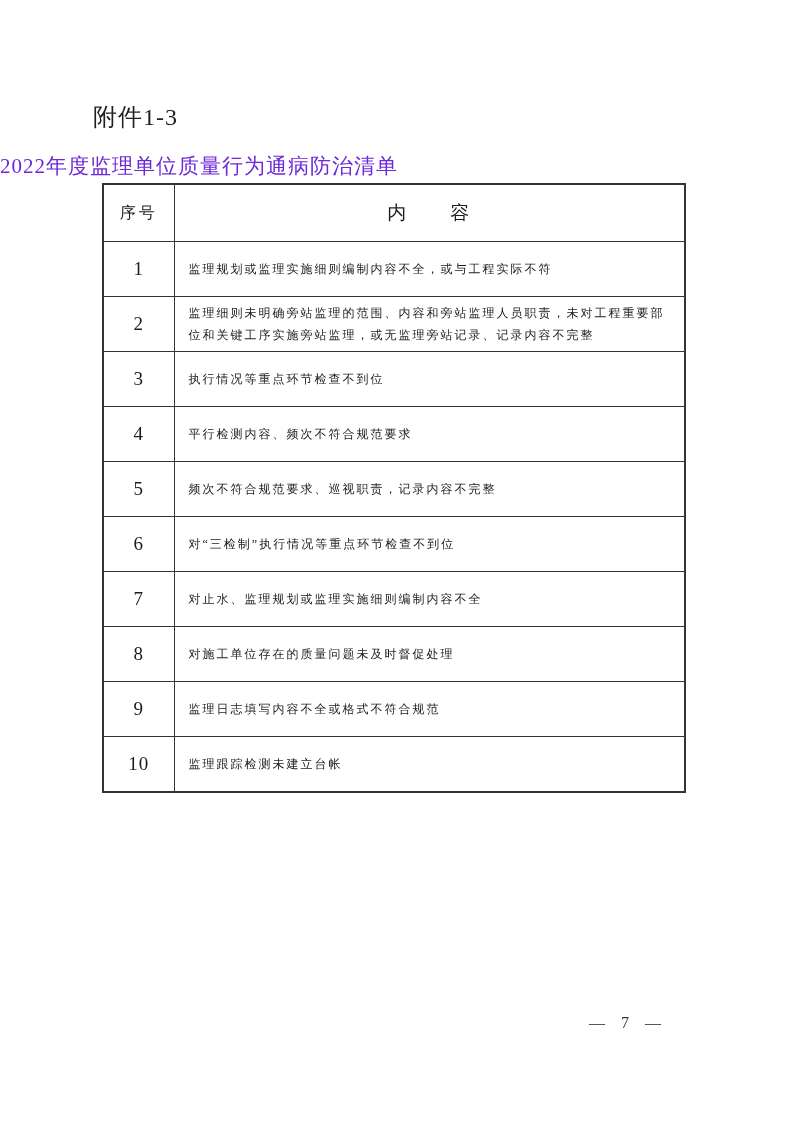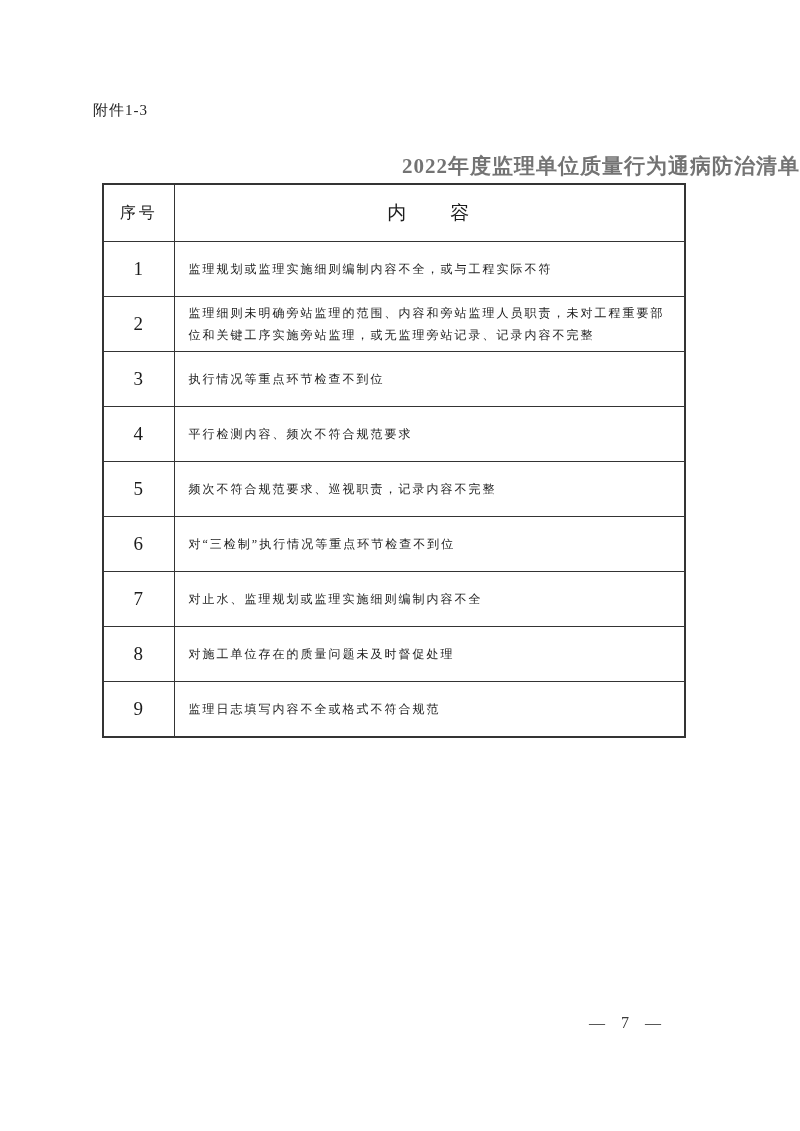--- a/index.html
+++ b/index.html
@@ -12,34 +12,34 @@
     height: 1131px;
     position: relative;
     font-family: "Liberation Serif", "DejaVu Serif", serif;
     color: #1f1f1f;
     overflow: hidden;
   }
   .attachment-label {
     position: absolute;
     left: 93px;
     top: 101px;
-    font-size: 15px;
+    font-size: 24px;
     letter-spacing: 1px;
     color: #1f1f1f;
   }
   .doc-title {
     position: absolute;
     left: 0;
     top: 152px;
     width: 100%;
-    text-align: right;
+    text-align: left;
     font-size: 21px;
-    font-weight: bold;
+    font-weight: normal;
     letter-spacing: 1px;
-    color: #737373;
+    color: #6d28d9;
   }
   table.checklist {
     position: absolute;
     left: 102px;
     top: 183px;
     width: 582px;
     border-collapse: collapse;
     table-layout: fixed;
     border: 2px solid #343434;
   }
@@ -134,16 +134,20 @@
       <td class="cell-content">对止水、监理规划或监理实施细则编制内容不全</td>
     </tr>
     <tr class="data-row">
       <td class="cell-index">8</td>
       <td class="cell-content">对施工单位存在的质量问题未及时督促处理</td>
     </tr>
     <tr class="data-row">
       <td class="cell-index">9</td>
       <td class="cell-content">监理日志填写内容不全或格式不符合规范</td>
     </tr>
+    <tr class="data-row">
+      <td class="cell-index">10</td>
+      <td class="cell-content">监理跟踪检测未建立台帐</td>
+    </tr>
   </tbody>
 </table>
 
 <div class="page-number">— 7 —</div>
 
 </body></html>

